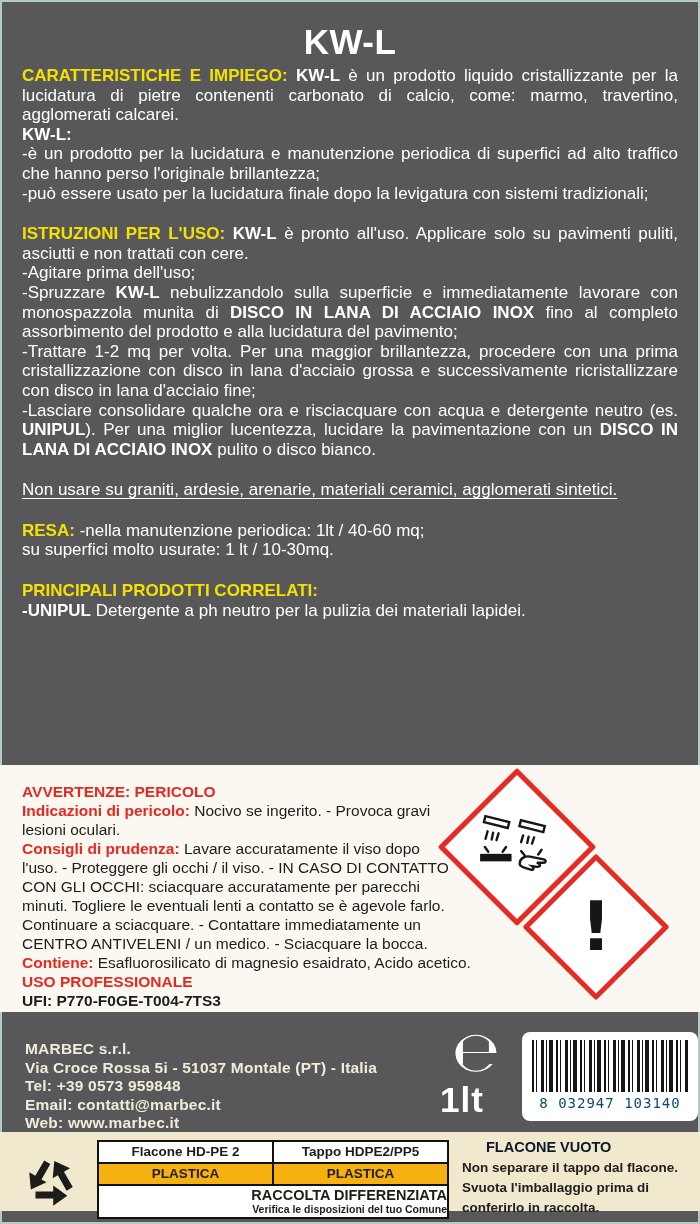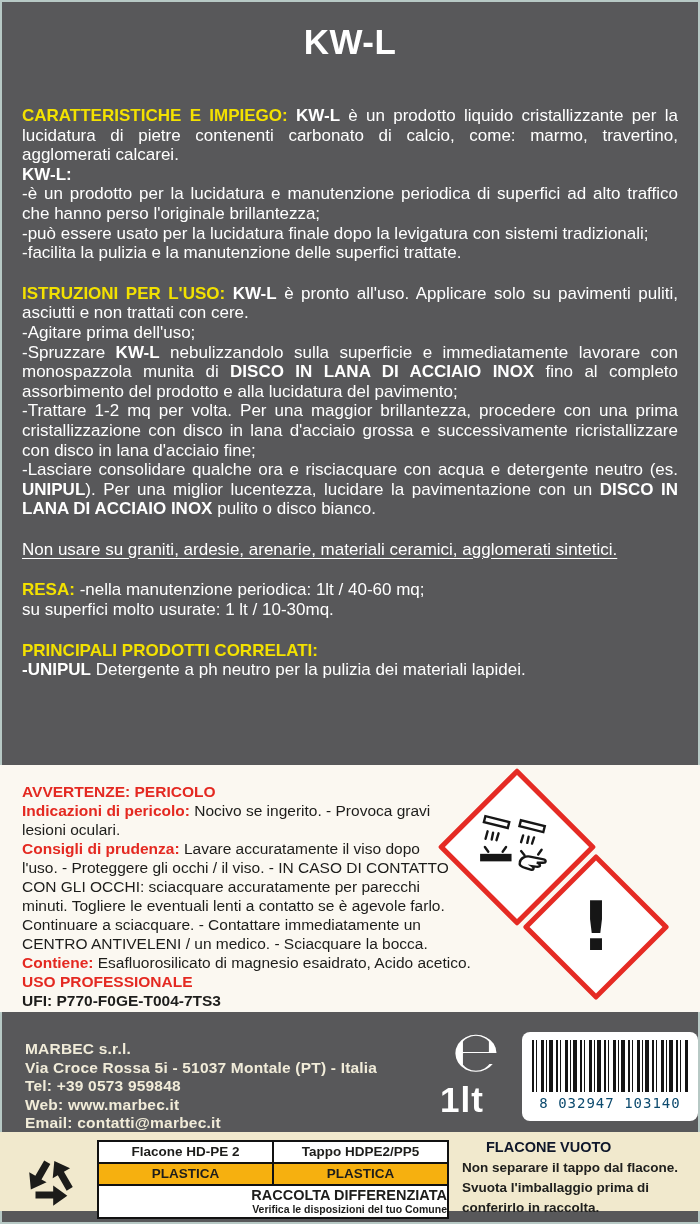--- a/index.html
+++ b/index.html
@@ -11,21 +11,21 @@
     text-decoration:underline;
   }
   
   .product-title{
     position:absolute;top:22px;left:0;width:100%;
     text-align:center;color:#ffffff;font-size:35px;font-weight:800;letter-spacing:.5px;
   }
   
   .sec-main{
     position:absolute;top:66px;left:22px;width:656px;
-    color:#ffffff;font-size:17px;line-height:19.6px;margin-top:40px;
+    color:#ffffff;font-size:17px;line-height:19.6px;
   }
   .mb{text-align:justify;}
   .gap{margin-top:21px;}
   .sy{color:#f3e100;font-weight:700;}
   .sb{font-weight:700;}
   .sn{font-weight:400;}
   .su{font-weight:400;text-decoration:underline;text-underline-offset:3px;}
   
   .sec-warning{
     position:absolute;top:765px;left:0;width:700px;height:247px;
@@ -110,21 +110,20 @@
 
 <div class="label">
 
   <div class="product-title">KW-L</div>
 
   <div class="sec-main">
     <div class="mb"><span class="sy">CARATTERISTICHE E IMPIEGO: </span><span class="sb">KW-L </span><span class="sn">è un prodotto liquido cristallizzante per la lucidatura di pietre contenenti carbonato di calcio, come: marmo, travertino, agglomerati calcarei.</span></div>
     <div class="mb"><span class="sb">KW-L:</span></div>
     <div class="mb"><span class="sn">-è un prodotto per la lucidatura e manutenzione periodica di superfici ad alto traffico che hanno perso l'originale brillantezza;</span></div>
     <div class="mb"><span class="sn">-può essere usato per la lucidatura finale dopo la levigatura con sistemi tradizionali;</span></div>
-    <div class="mb"><span class="sn">-facilita la pulizia e la manutenzione delle superfici trattate.</span></div>
     <div class="mb gap"><span class="sy">ISTRUZIONI PER L'USO: </span><span class="sb">KW-L</span><span class="sn"> è pronto all'uso. Applicare solo su pavimenti puliti, asciutti e non trattati con cere.</span></div>
     <div class="mb"><span class="sn">-Agitare prima dell'uso;</span></div>
     <div class="mb"><span class="sn">-Spruzzare </span><span class="sb">KW-L</span><span class="sn"> nebulizzandolo sulla superficie e immediatamente lavorare con monospazzola munita di </span><span class="sb">DISCO IN LANA DI ACCIAIO INOX</span><span class="sn"> fino al completo assorbimento del prodotto e alla lucidatura del pavimento;</span></div>
     <div class="mb"><span class="sn">-Trattare 1-2 mq per volta. Per una maggior brillantezza, procedere con una prima cristallizzazione con disco in lana d'acciaio grossa e successivamente ricristallizzare con disco in lana d'acciaio fine;</span></div>
     <div class="mb"><span class="sn">-Lasciare consolidare qualche ora e risciacquare con acqua e detergente neutro (es. </span><span class="sb">UNIPUL</span><span class="sn">). Per una miglior lucentezza, lucidare la pavimentazione con un </span><span class="sb">DISCO IN LANA DI ACCIAIO INOX</span><span class="sn"> pulito o disco bianco.</span></div>
     <div class="mb gap"><span class="su">Non usare su graniti, ardesie, arenarie, materiali ceramici, agglomerati sintetici.</span></div>
     <div class="mb gap"><span class="sy">RESA: </span><span class="sn">-nella manutenzione periodica: 1lt / 40-60 mq;</span></div>
     <div class="mb"><span class="sn">su superfici molto usurate: 1 lt / 10-30mq.</span></div>
     <div class="mb gap"><span class="sy">PRINCIPALI PRODOTTI CORRELATI:</span></div>
     <div class="mb"><span class="sb">-UNIPUL</span><span class="sn"> Detergente a ph neutro per la pulizia dei materiali lapidei.</span></div>
@@ -163,22 +162,22 @@
       <div class="diamond-inner">
         <span class="excl">!</span>
       </div>
     </div>
   </div>
 
   <div class="contact-block">
     <div>MARBEC s.r.l.</div>
     <div>Via Croce Rossa 5i - 51037 Montale (PT) - Italia</div>
     <div>Tel: +39 0573 959848</div>
+    <div>Email: contatti@marbec.it</div>
     <div>Web: www.marbec.it</div>
-    <div>Email: contatti@marbec.it</div>
   </div>
 
   <div class="estimated">℮</div>
   <div class="size-1lt">1lt</div>
 
   <div class="barcode-box">
     <div class="barcode-bars"></div>
     <div class="barcode-digits">8 032947 103140</div>
   </div>
 

